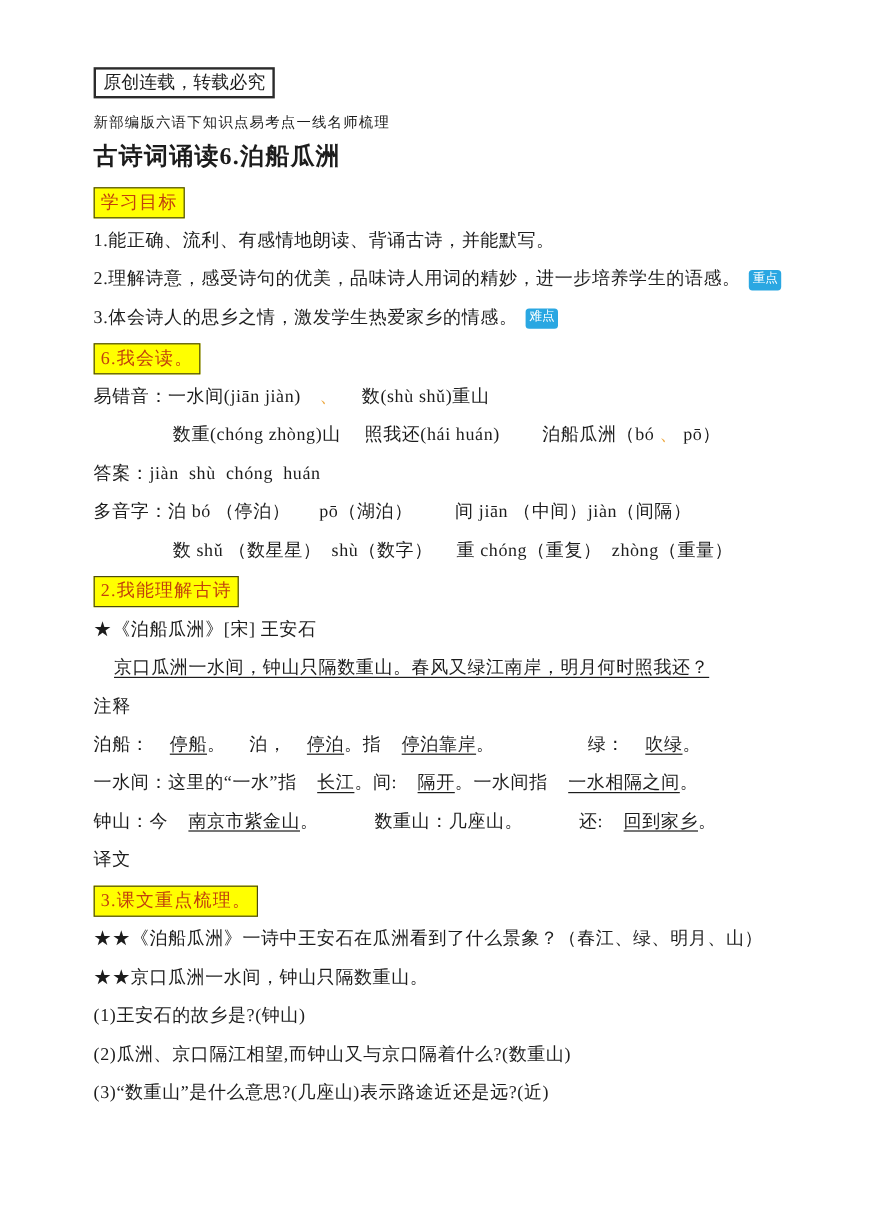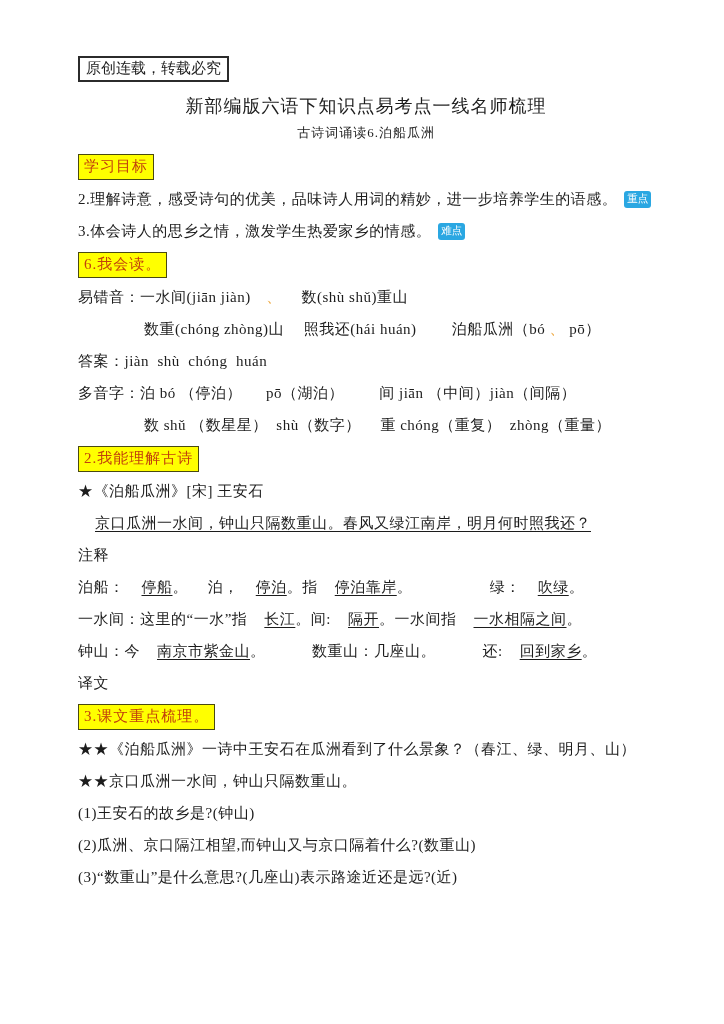--- a/index.html
+++ b/index.html
@@ -7,25 +7,25 @@
     width:724px; height:1024px; background:#ffffff; overflow:hidden;
     font-family:"Liberation Serif","DejaVu Serif",serif;
     color:#1c1c1c;
   }
   .page { padding:56px 70px 0 78px; box-sizing:border-box; width:724px; }
   .notice {
     display:inline-block; border:2px solid #2b2b2b; padding:1px 6px 2px;
     font-size:15px; margin-bottom:2px;
   }
   .title {
-    text-align:center; font-size:18px; font-weight:normal;
+    text-align:left; font-size:12px; font-weight:normal;
     margin:10px 0 6px; letter-spacing:1px;
   }
   .subtitle {
-    text-align:center; font-size:13px; font-weight:normal;
+    text-align:left; font-size:20px; font-weight:bold;
     margin:6px 0 12px; letter-spacing:1px;
   }
   .hlwrap { margin:2px 0 8px; }
   .hl {
     display:inline-block; background:#ffff00; border:1px solid #4a4a10;
     color:#c2410c; font-size:15px; padding:2px 5px 3px; letter-spacing:1px;
   }
   .line {
     font-size:15px; line-height:22px; margin:0 0 10px;
     white-space:pre-wrap; letter-spacing:0.5px;
@@ -51,20 +51,21 @@
 
   <div class="notice">原创连载，转载必究</div>
 
   <h1 class="title">新部编版六语下知识点易考点一线名师梳理</h1>
   <h2 class="subtitle">古诗词诵读6.泊船瓜洲</h2>
 
   <div>
     <div class="hlwrap">
       <span class="hl">学习目标</span>
     </div>
+    <p class="line"><span>1.能正确、流利、有感情地朗读、背诵古诗，并能默写。</span></p>
     <p class="line"><span>2.理解诗意，感受诗句的优美，品味诗人用词的精妙，进一步培养学生的语感。</span><span class="badge">重点</span></p>
     <p class="line"><span>3.体会诗人的思乡之情，激发学生热爱家乡的情感。</span><span class="badge">难点</span></p>
   </div>
 
   <div>
     <div class="hlwrap">
       <span class="hl">6.我会读。</span>
     </div>
     <p class="line"><span>易错音：一水间(jiān jiàn)　</span><span style="color: rgb(237, 166, 60);">、</span><span>　 数(shù shǔ)重山</span></p>
     <p class="line indent"><span>数重(chóng zhòng)山　 照我还(hái huán)　　 泊船瓜洲（bó </span><span style="color: rgb(237, 166, 60);">、</span><span> pō）</span></p>

